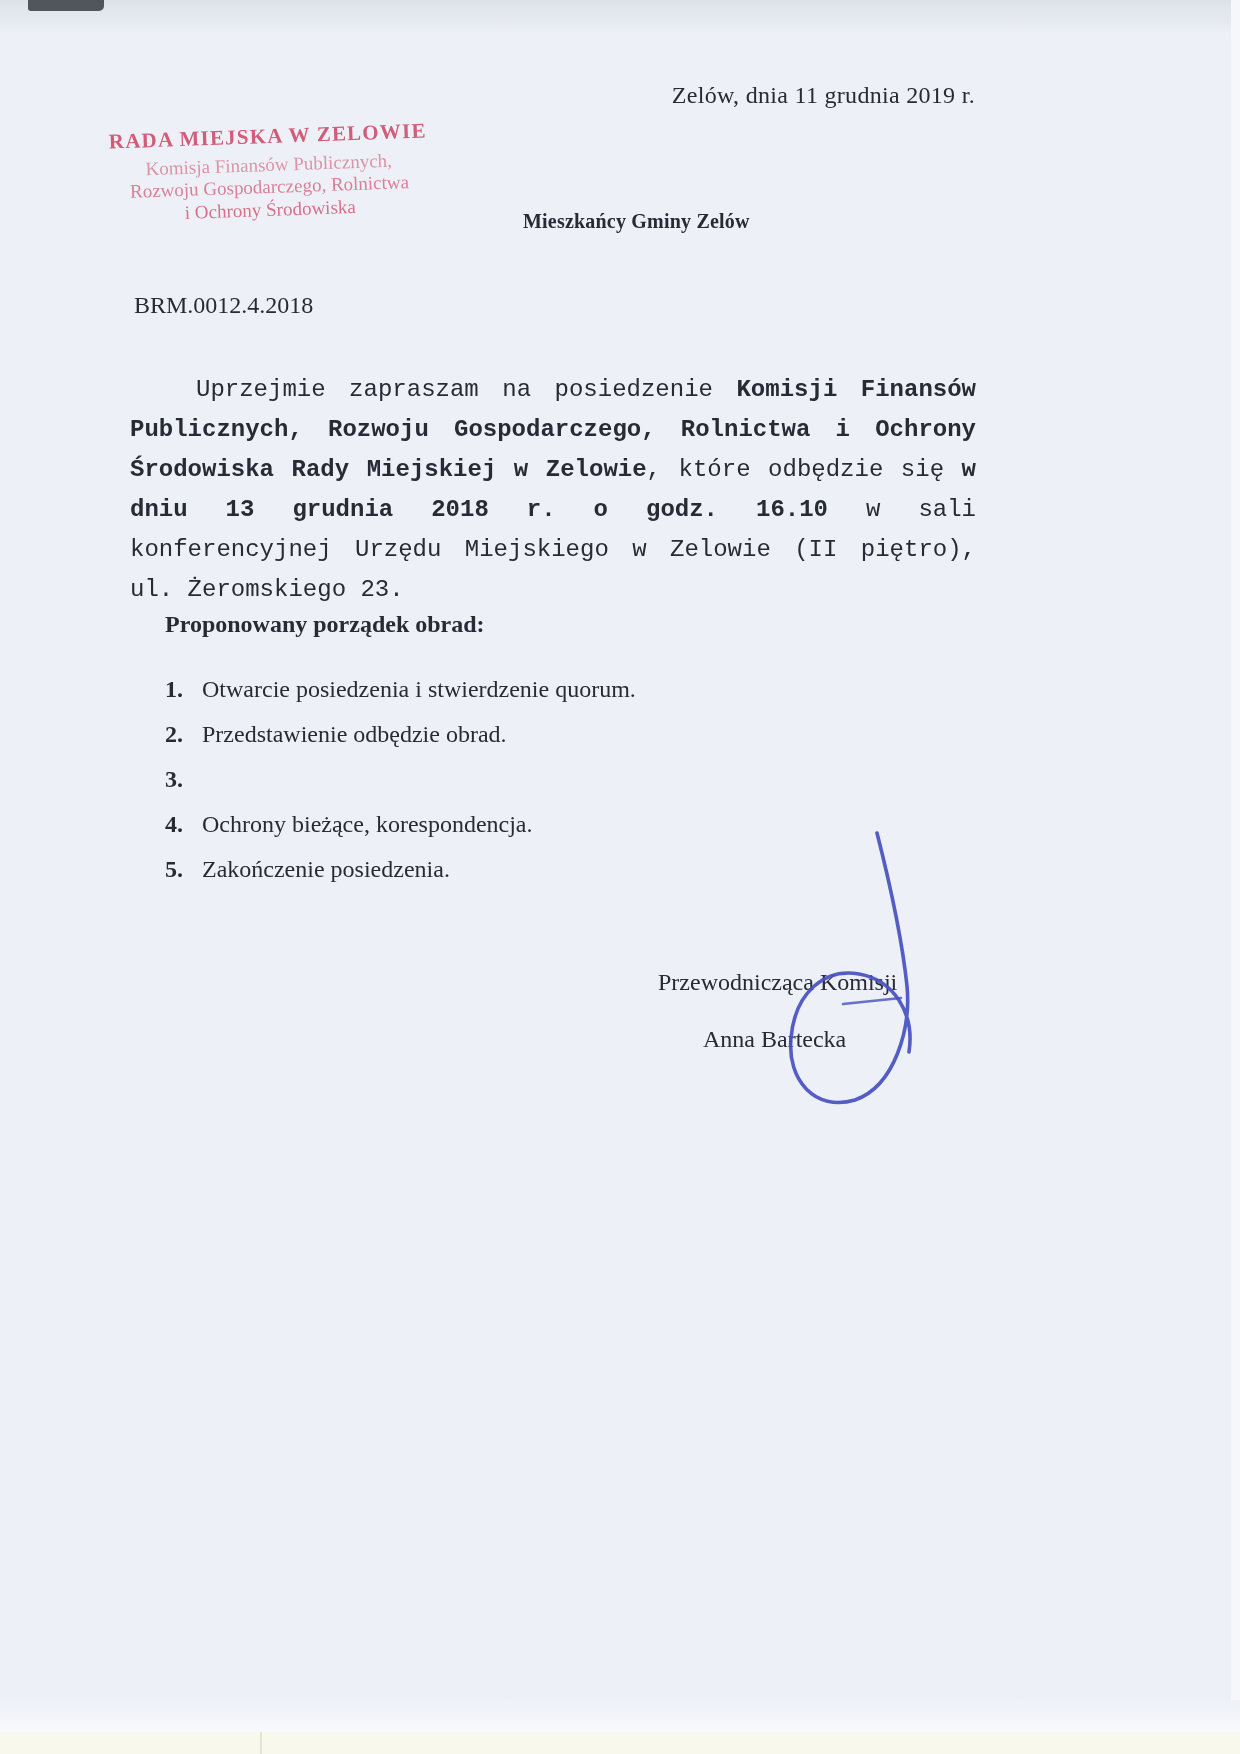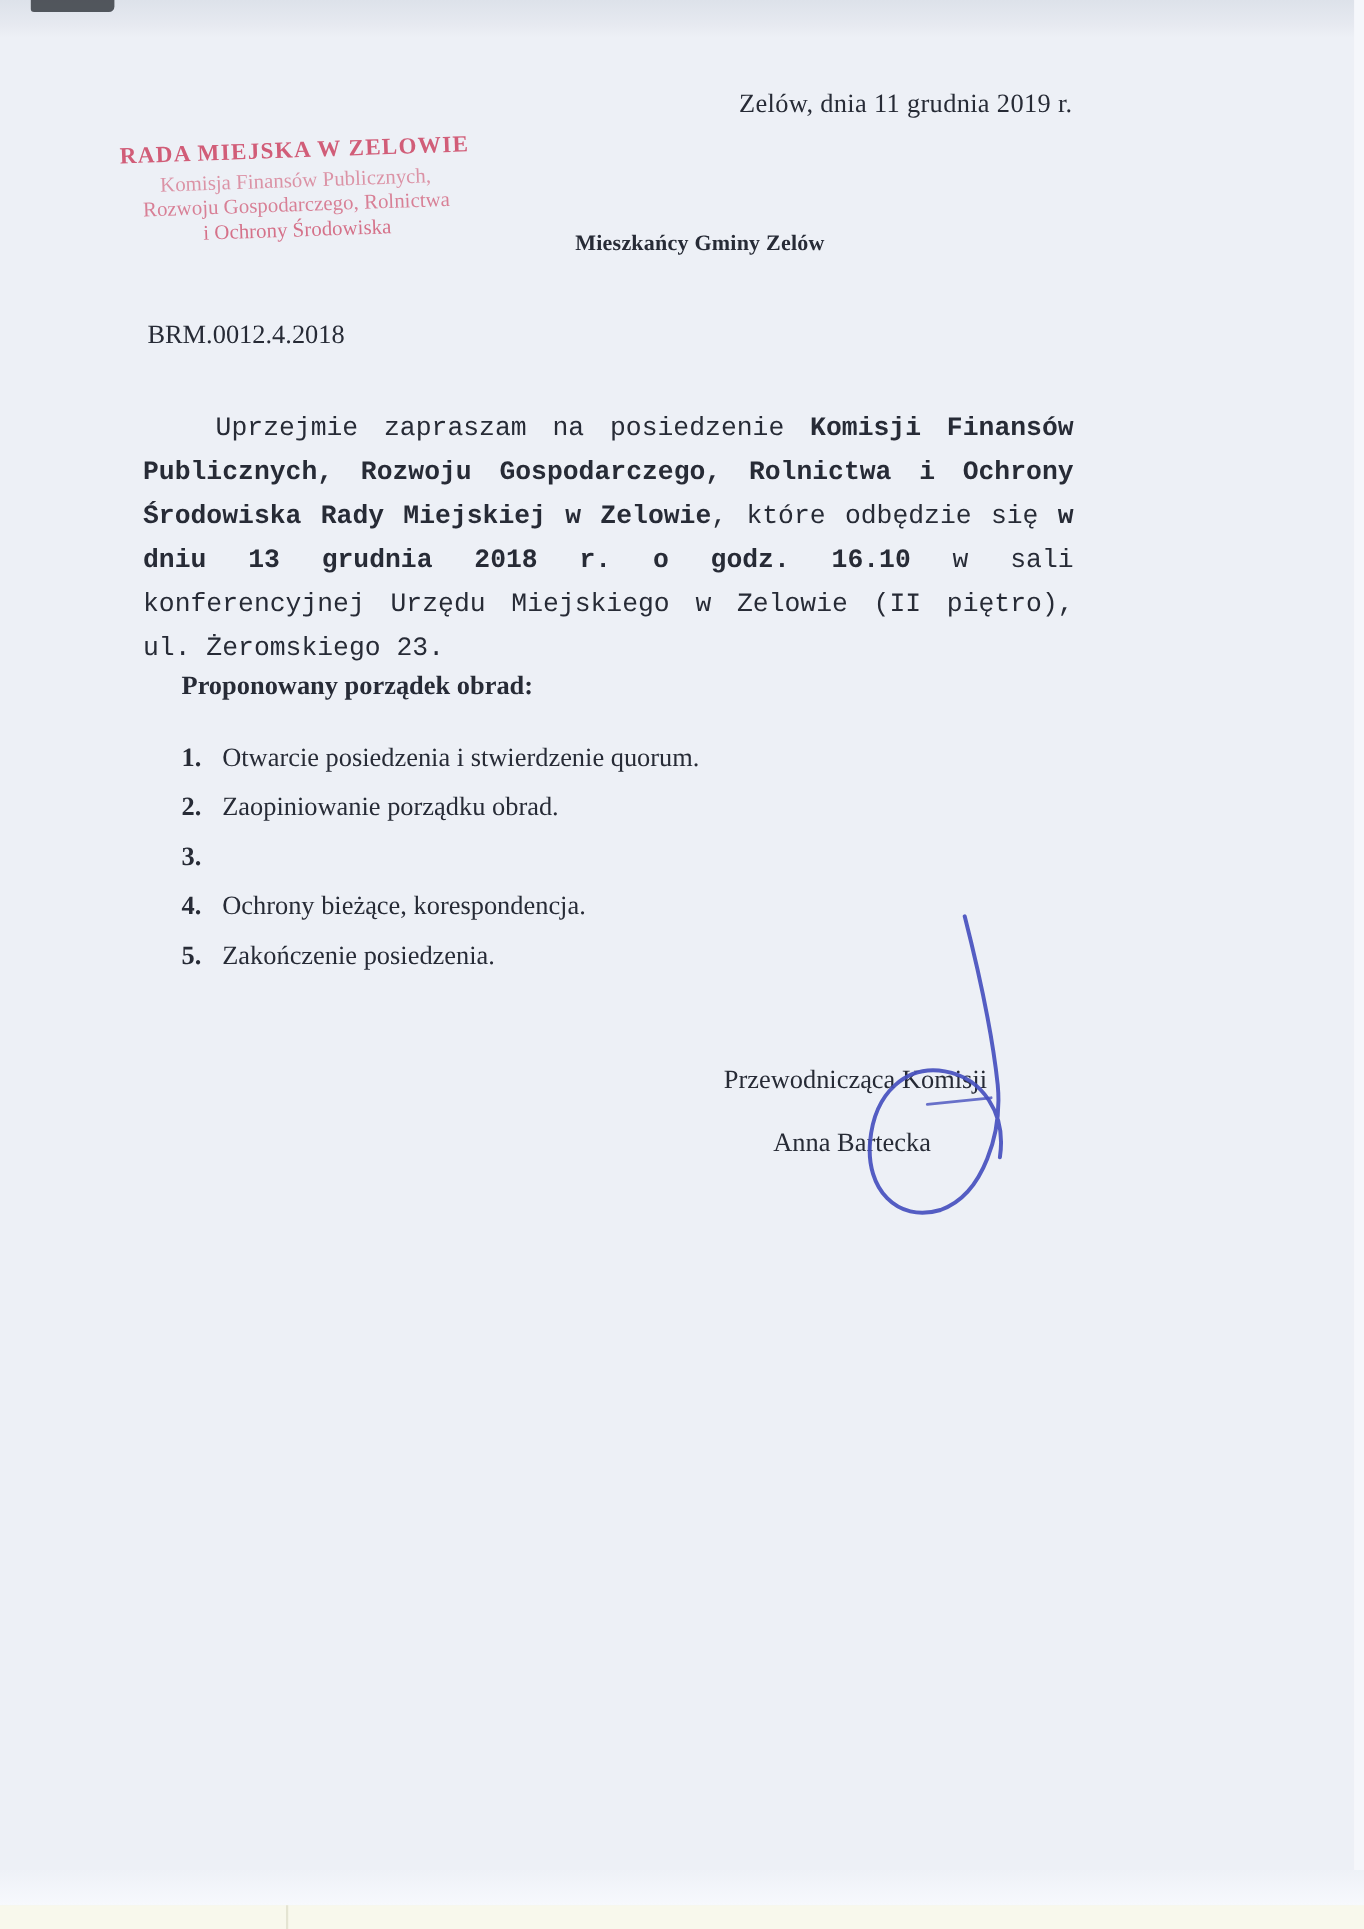--- a/index.html
+++ b/index.html
@@ -72,21 +72,21 @@
 <div class="body-par"><span style="font-weight: normal;">Uprzejmie zapraszam na posiedzenie </span><span style="font-weight: bold;">Komisji Finansów Publicznych, Rozwoju Gospodarczego, Rolnictwa i Ochrony Środowiska Rady Miejskiej w Zelowie</span><span style="font-weight: normal;">, które odbędzie się </span><span style="font-weight: bold;">w dniu 13 grudnia 2018 r. o godz. 16.10</span><span style="font-weight: normal;"> w sali konferencyjnej Urzędu Miejskiego w Zelowie (II piętro), ul. Żeromskiego 23.</span></div>
 
 <div class="agenda-head">Proponowany porządek obrad:</div>
 <div class="agenda-list">
     <div class="agenda-item">
       <span class="agenda-num">1.</span>
       <span>Otwarcie posiedzenia i stwierdzenie quorum.</span>
     </div>
     <div class="agenda-item">
       <span class="agenda-num">2.</span>
-      <span>Zaopiniowanie porządku obrad.</span>
+      <span>Przedstawienie odbędzie obrad.</span>
     </div>
     <div class="agenda-item">
       <span class="agenda-num">3.</span>
     </div>
     <div class="agenda-item">
       <span class="agenda-num">4.</span>
       <span>Ochrony bieżące, korespondencja.</span>
     </div>
     <div class="agenda-item">
       <span class="agenda-num">5.</span>

